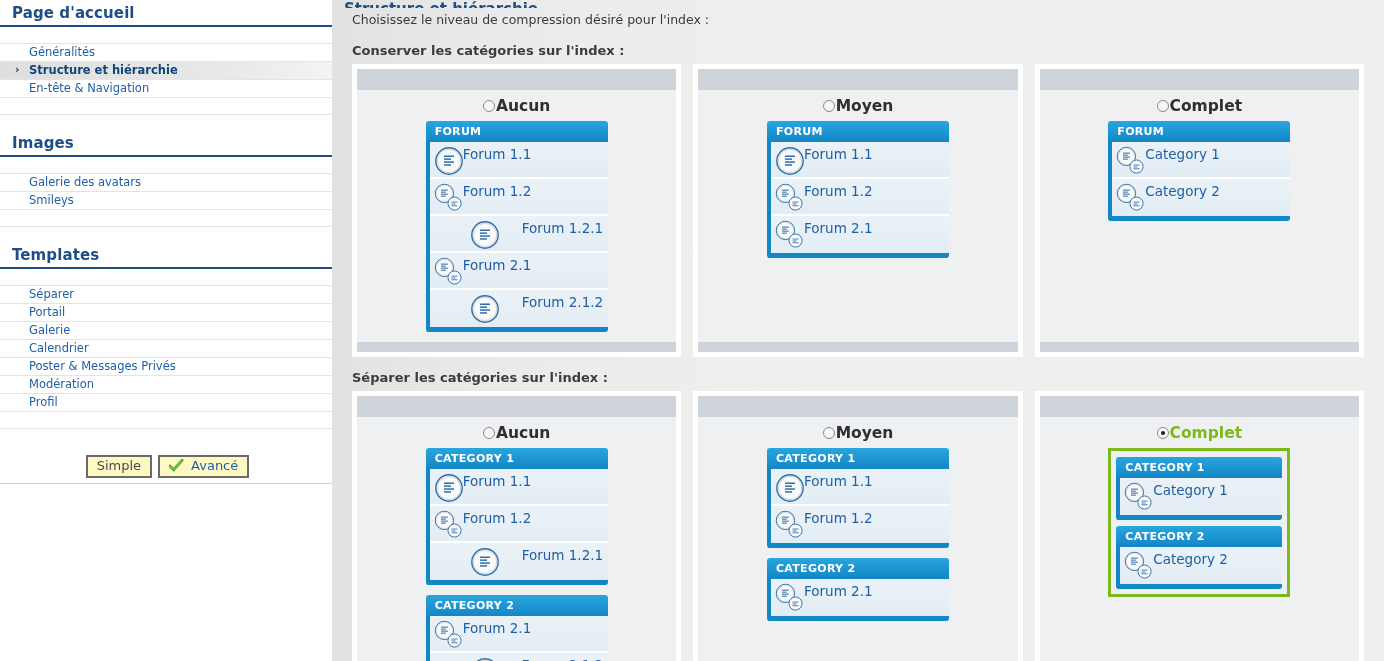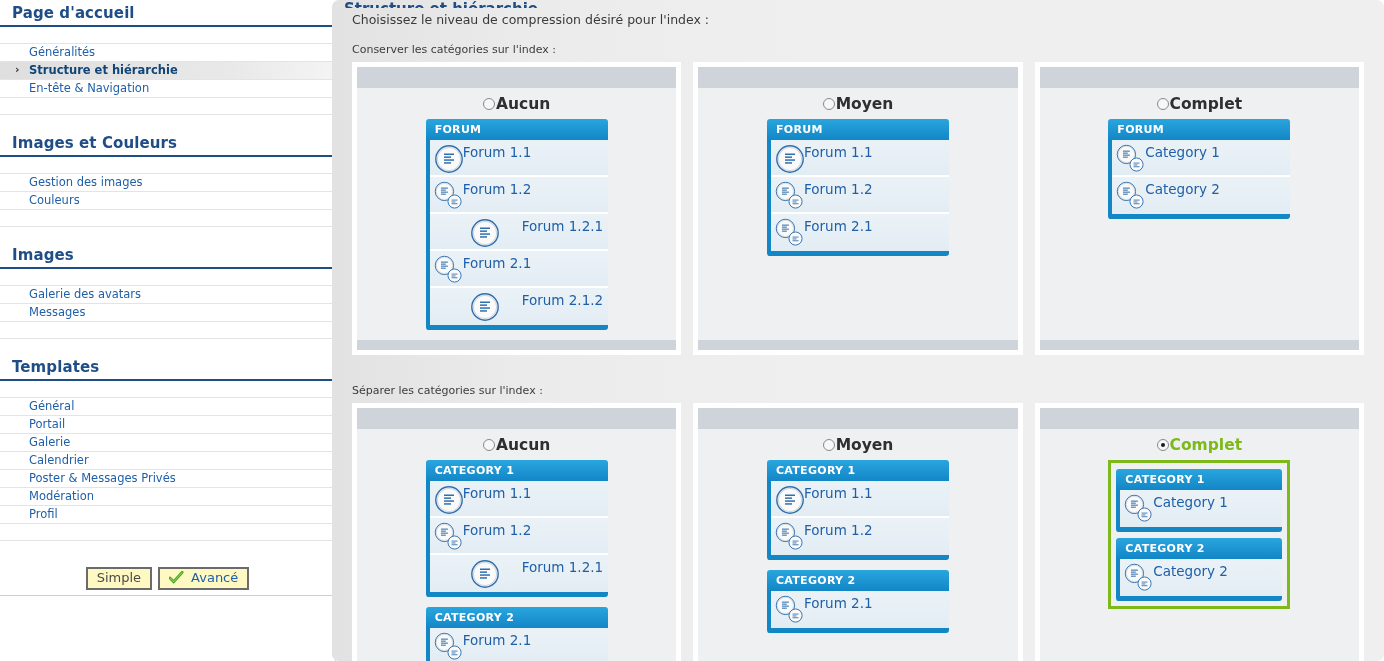--- a/index.html
+++ b/index.html
@@ -67,36 +67,35 @@
   .sb-btn.avance { color: #1f5fa8; display:flex; align-items:center; gap:7px; }
   .sb-btn.avance .chk { display:inline-block; width:15px; height:14px; }
   .sb-buttons-underline { border-bottom: 1px solid #cfcfcf; margin: 0; }
 
   
   #main {
     position: absolute; left: 332px; top: 0;
     width: 1052px; height: 661px;
     background: linear-gradient(to right,#e2e2e2 0%,#ebebeb 18%,#efefef 45%,#efefef 100%);
     padding: 0 8px;
-    border-radius: 7px;
   }
   .main-clipped-title {
     height: 8px; overflow: hidden;
     color: #1f4e86; font-weight: bold; font-size: 15px;
     padding-left: 4px;
   }
   .intro {
     font-size: 12.5px; color: #3a3a3a;
     padding: 4px 0 0 12px;
   }
   .section-title {
-    font-size: 11px; font-weight: normal; color: #3c3c3c;
+    font-size: 13px; font-weight: bold; color: #3c3c3c;
     padding: 16px 0 6px 12px;
   }
-  .section-title.second { padding-top: 29px; }
+  .section-title.second { padding-top: 13px; }
 
   .cards { display: flex; gap: 12px; padding: 0 12px; }
   .card {
     flex: 1 1 0;
     background: #cfd4da;
     border: 5px solid #ffffff;
     padding: 21px 0 10px 0;
     position: relative;
   }
   .card-inner { background: #eff0f1; height: 100%; padding: 4px 0 10px 0; }
@@ -176,39 +175,31 @@
         <div class="sb-group">
           <div class="sb-title clipped">Page d'accueil</div>
           <div class="sb-spacer"></div>
           <a class="sb-link"><span>Généralités</span></a>
           <a class="sb-link active"><span class="chev">›</span><span>Structure et hiérarchie</span></a>
           <a class="sb-link"><span>En-tête &amp; Navigation</span></a>
           <div class="sb-spacer"></div>
           <div class="sb-gap"></div>
         </div>
         <div class="sb-group">
-          <div class="sb-title">Images et Couleurs</div>
-          <div class="sb-spacer"></div>
-          <a class="sb-link"><span>Gestion des images</span></a>
-          <a class="sb-link"><span>Couleurs</span></a>
-          <div class="sb-spacer"></div>
-          <div class="sb-gap"></div>
-        </div>
-        <div class="sb-group">
           <div class="sb-title">Images</div>
           <div class="sb-spacer"></div>
           <a class="sb-link"><span>Galerie des avatars</span></a>
-          <a class="sb-link"><span>Messages</span></a>
+          <a class="sb-link"><span>Smileys</span></a>
           <div class="sb-spacer"></div>
           <div class="sb-gap"></div>
         </div>
         <div class="sb-group">
           <div class="sb-title">Templates</div>
           <div class="sb-spacer"></div>
-          <a class="sb-link"><span>Général</span></a>
+          <a class="sb-link"><span>Séparer</span></a>
           <a class="sb-link"><span>Portail</span></a>
           <a class="sb-link"><span>Galerie</span></a>
           <a class="sb-link"><span>Calendrier</span></a>
           <a class="sb-link"><span>Poster &amp; Messages Privés</span></a>
           <a class="sb-link"><span>Modération</span></a>
           <a class="sb-link"><span>Profil</span></a>
           <div class="sb-spacer"></div>
         </div>
       </div>
 

